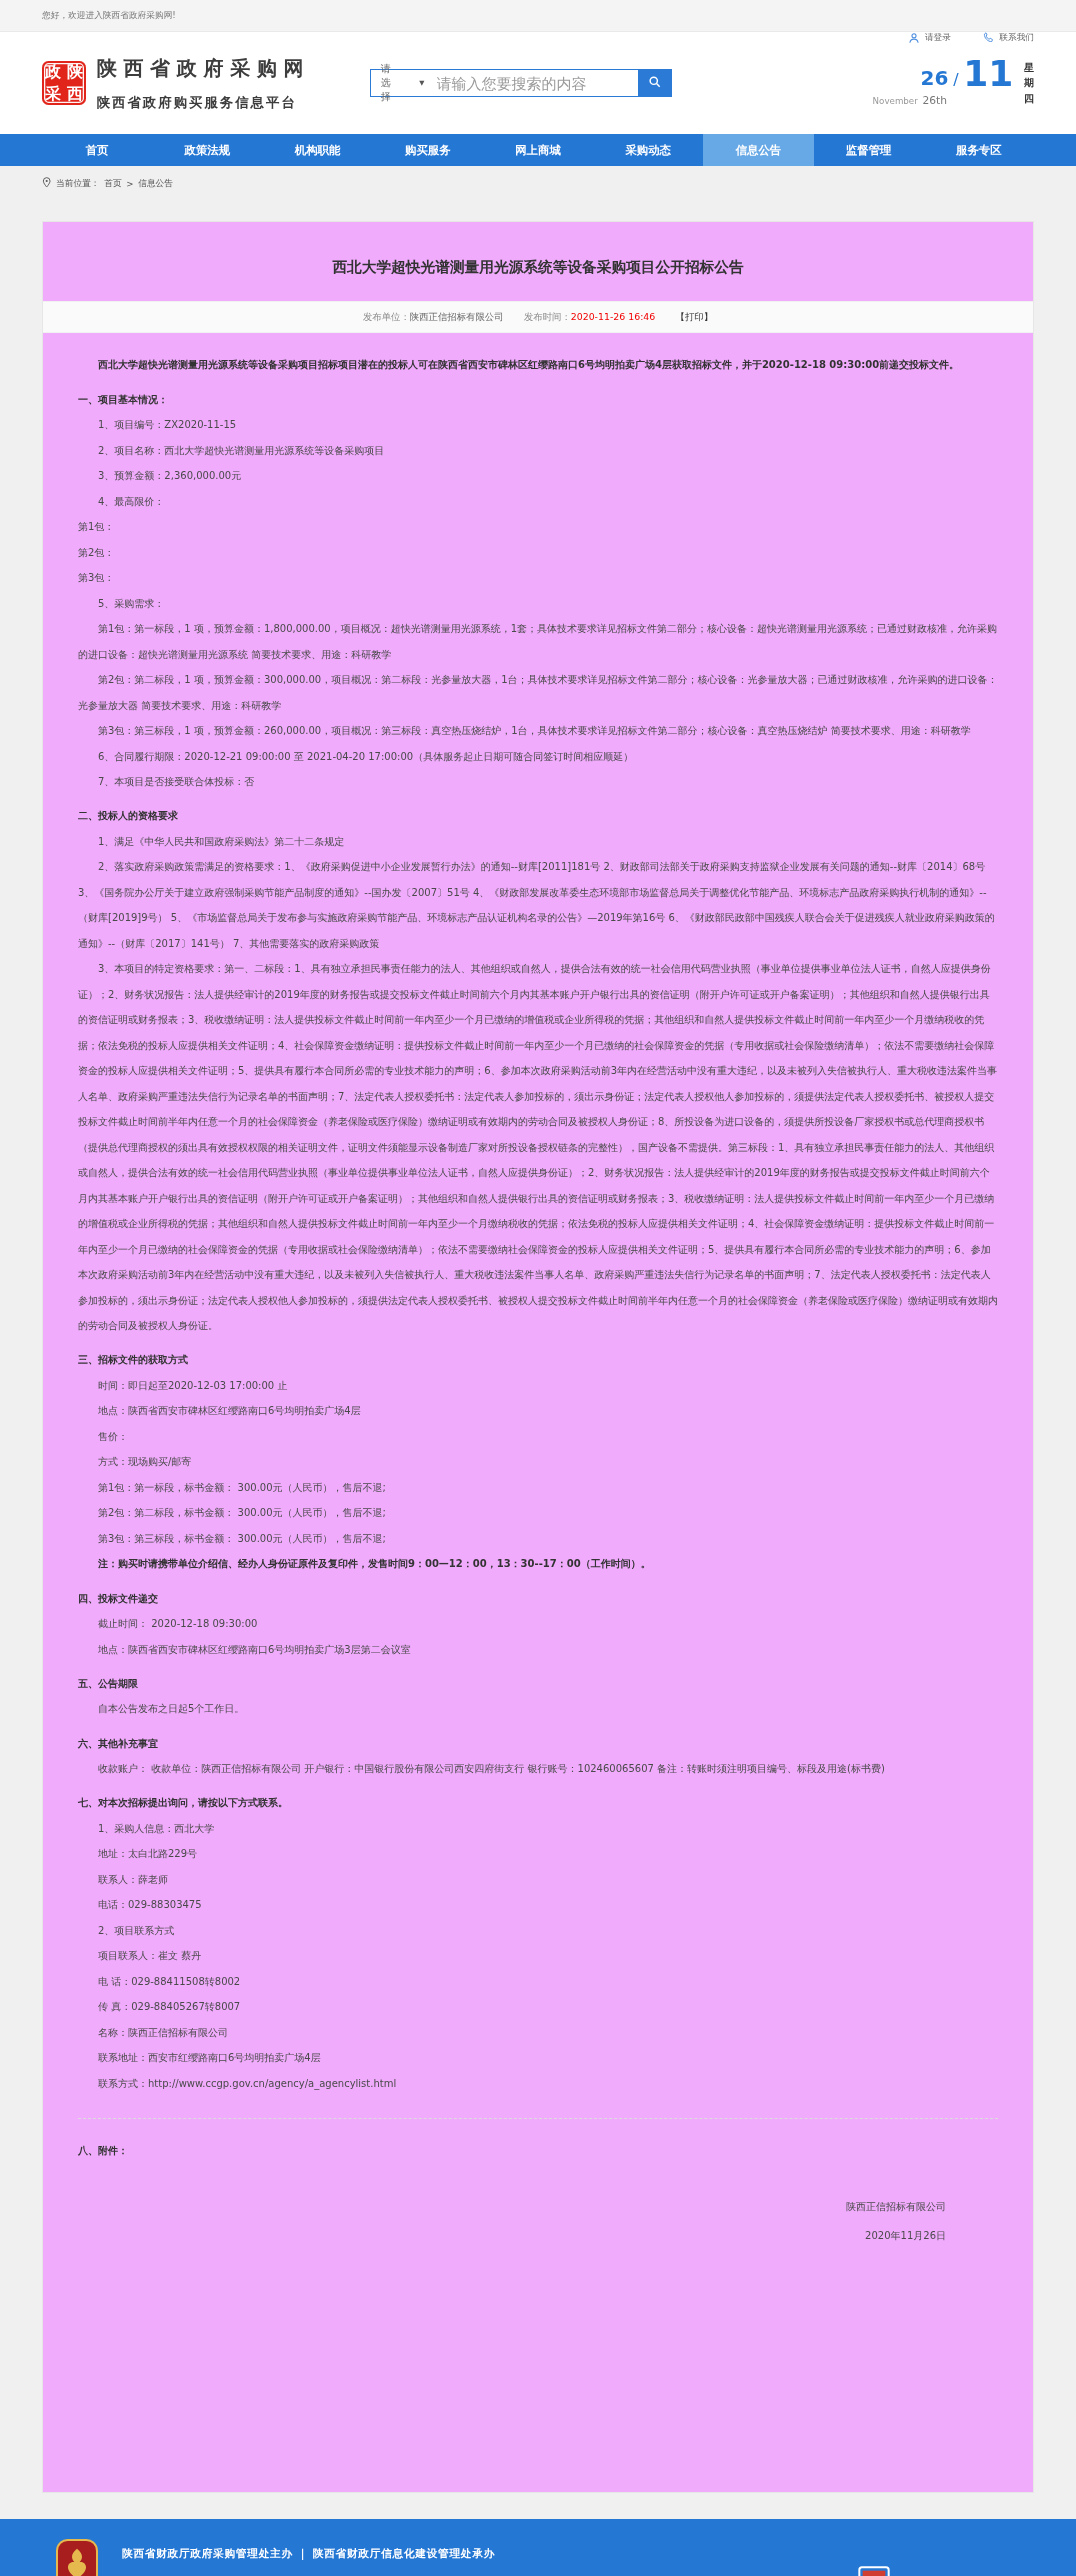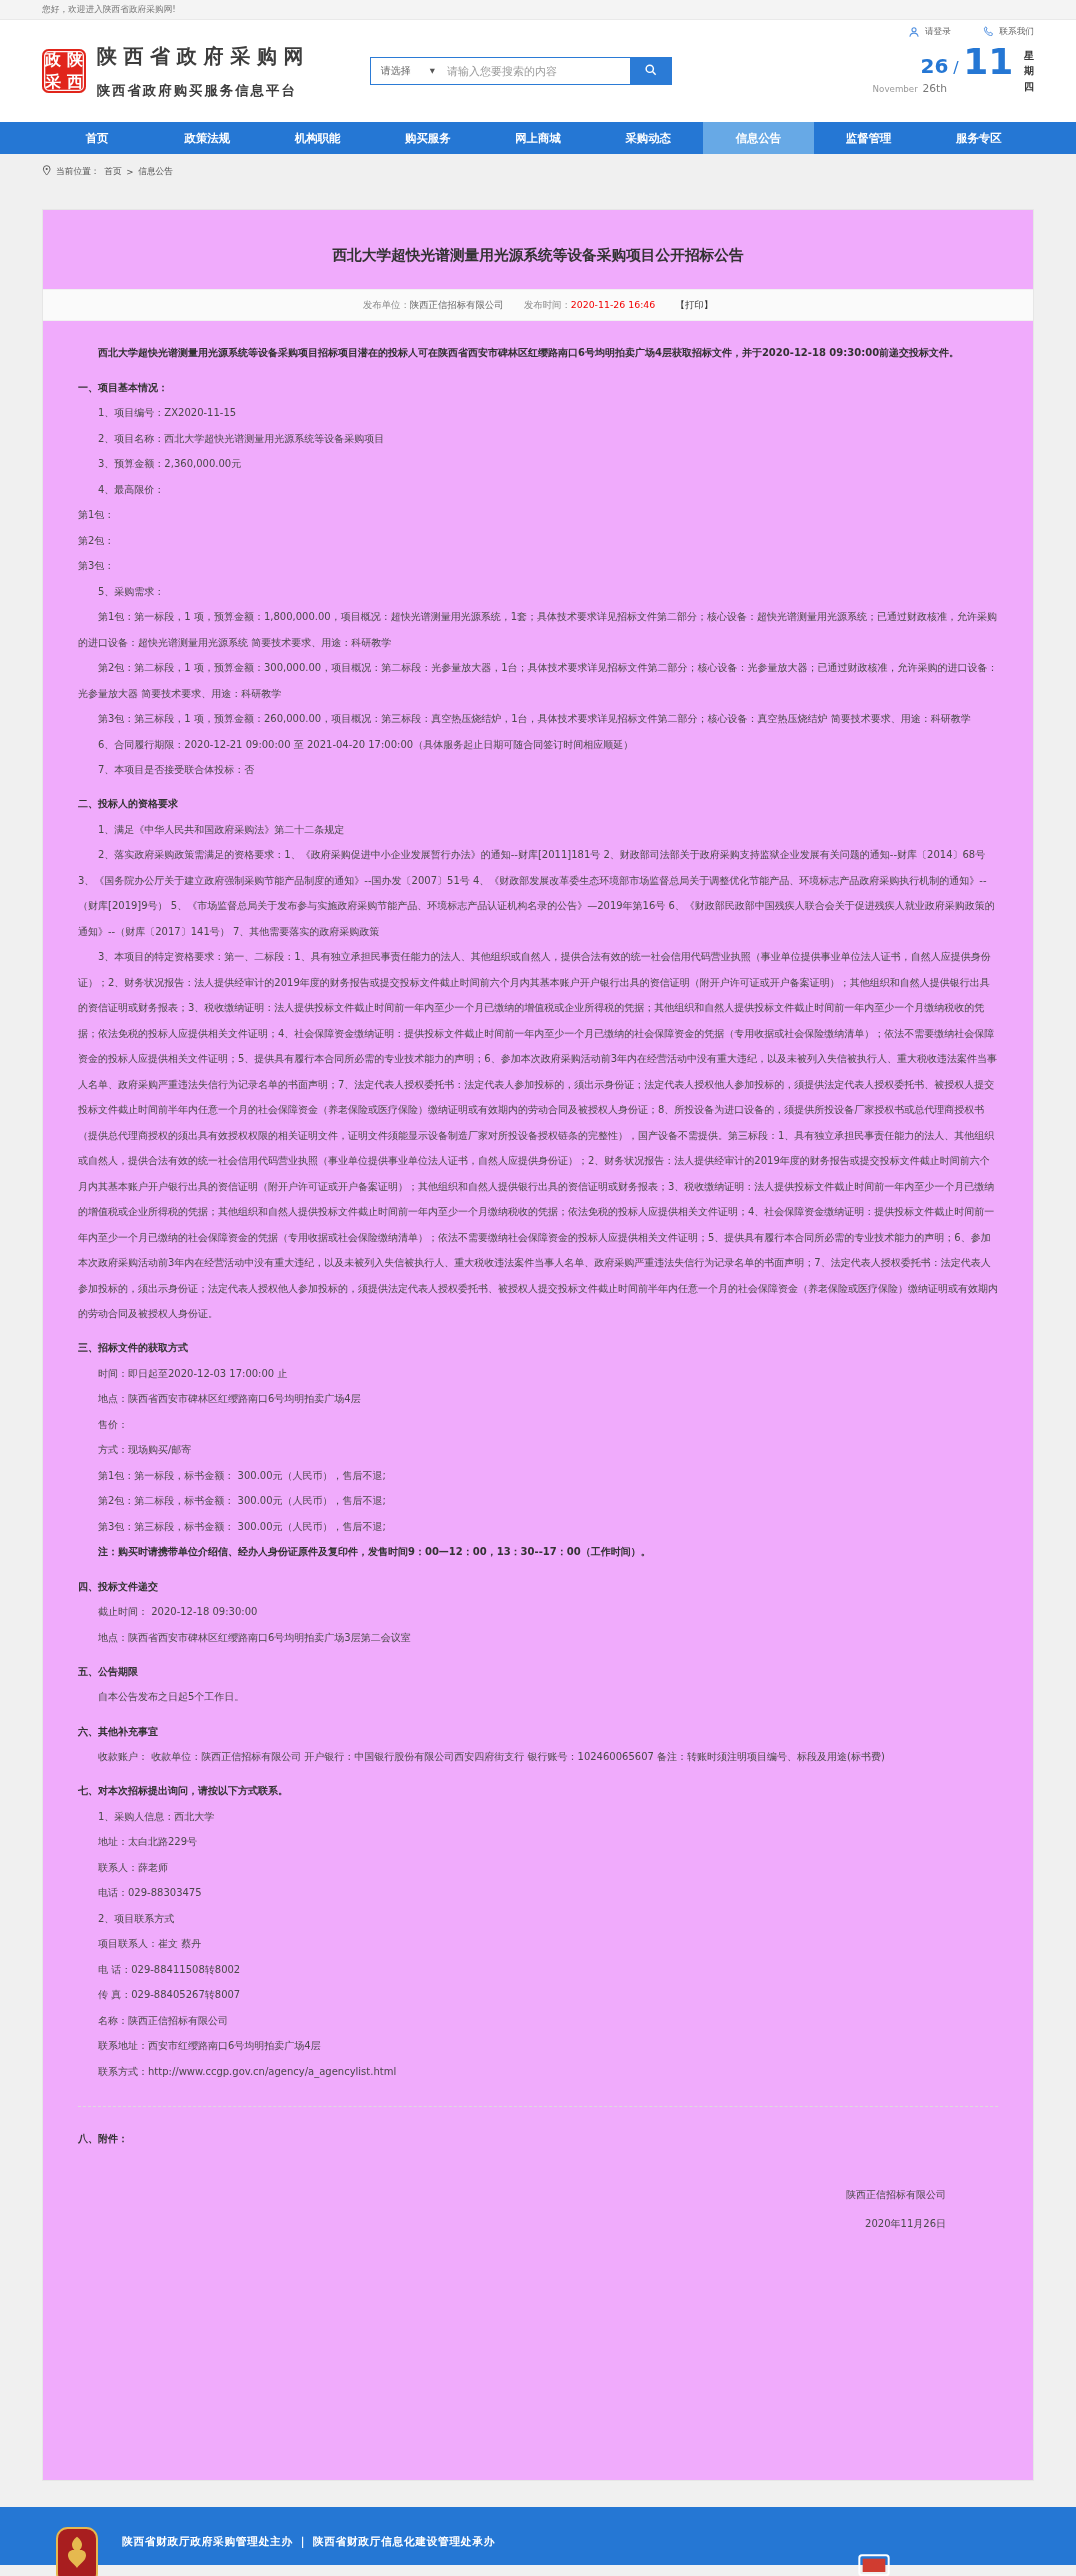--- a/index.html
+++ b/index.html
@@ -1,41 +1,41 @@
 <!DOCTYPE html>
 <html style="font-size:10.7px"><head>
 <meta charset="utf-8">
 <style>
   * { margin:0; padding:0; box-sizing:border-box; }
   html,body { width:1076px; height:2576px; overflow:hidden; background:#f0f0f0;
     font-family:"DejaVu Sans","Liberation Sans",sans-serif; }
   .inner { width:992px; margin:0 auto; position:relative; }
 
   
-  .topbar { height:20px; background:#f4f4f4; border-bottom:0.7px solid #e9e9e9; }
+  .topbar { height:32px; background:#f4f4f4; border-bottom:0.7px solid #e9e9e9; }
   .topbar .inner { display:flex; align-items:center; height:100%; font-size:8.7px; color:#777; }
   .tb-right { margin-left:auto; display:flex; gap:31px; align-items:center;margin-top:44px; }
   .tb-link { display:flex; align-items:center; gap:5.3px; color:#666; cursor:pointer; }
   .tb-link svg { display:block; }
 
   
   .header { height:102px; background:#fff; }
   .header .inner { display:flex; align-items:center; height:100%; }
   .logo-seal { width:44px; height:44px; background:#e1251b; border-radius:6.7px;
     box-shadow: inset 0 0 0 2px #e1251b, inset 0 0 0 3.3px rgba(255,255,255,.95);
     display:grid; grid-template-columns:1fr 1fr; place-items:center; color:#fff;
     font-weight:700; font-size:16px; flex:0 0 auto; }
   .titles { margin-left:10.7px; }
   .site-title { font-size:20px; font-weight:700; color:#3d3d3d; letter-spacing:6.7px; }
   .site-sub { font-size:13.4px; font-weight:700; color:#3d3d3d; letter-spacing:2px; margin-top:12px; }
   .search { margin-left:60px; display:flex; align-items:stretch; height:28px; width:302px;
     border:1.3px solid #2b7bd6; background:#fff; }
   .search-select { display:flex; align-items:center; padding:0 9.4px; font-size:10px; color:#666; cursor:pointer; }
   .search-select .caret { margin-left:19px; font-size:6.7px; color:#555; }
-  .search-input { flex:1; border:none; outline:none; font-size:11px; color:#555; padding:0 2.7px; background:transparent; }
+  .search-input { flex:1; border:none; outline:none; font-size:15px; color:#555; padding:0 2.7px; background:transparent; }
   .search-input::placeholder { color:#9a9a9a; }
   .search-btn { width:41px; background:#2b7bd6; border:none; display:flex; align-items:center;
     justify-content:center; cursor:pointer; }
   .date-block { margin-left:auto; display:flex; align-items:flex-start; gap:10.7px; }
   .date-nums { display:flex; align-items:flex-end; color:#2577d4; font-weight:700; }
   .d26 { font-size:20px; line-height:1.1;margin-left:48px; }
   .dsl { font-size:16px; margin:0 4.7px; font-weight:400; line-height:1.2; }
   .d11 { font-size:36px; line-height:.85; }
   .date-en { margin-top:5.3px; color:#999; font-size:8.7px; }
   .d26th { font-size:10.7px; color:#777; margin-left:4.7px; }

